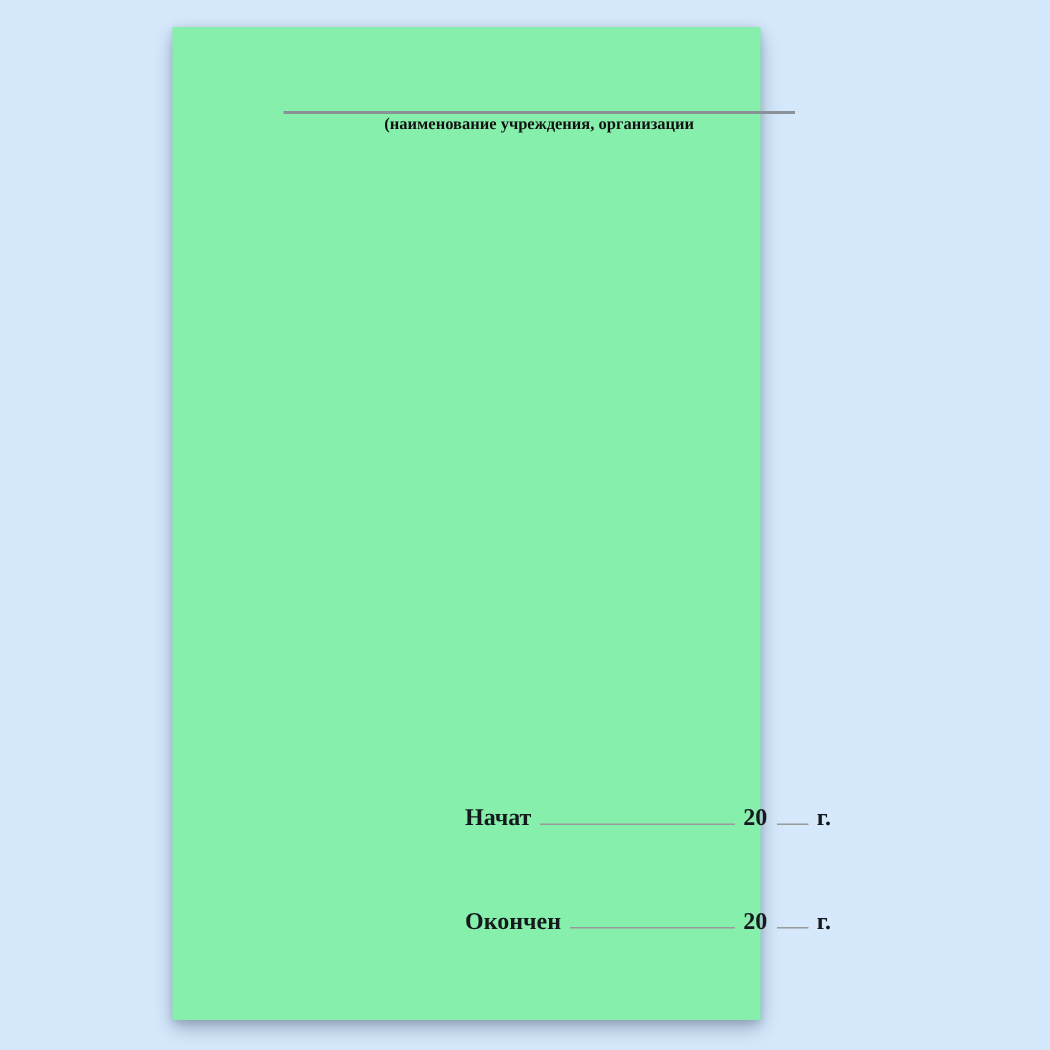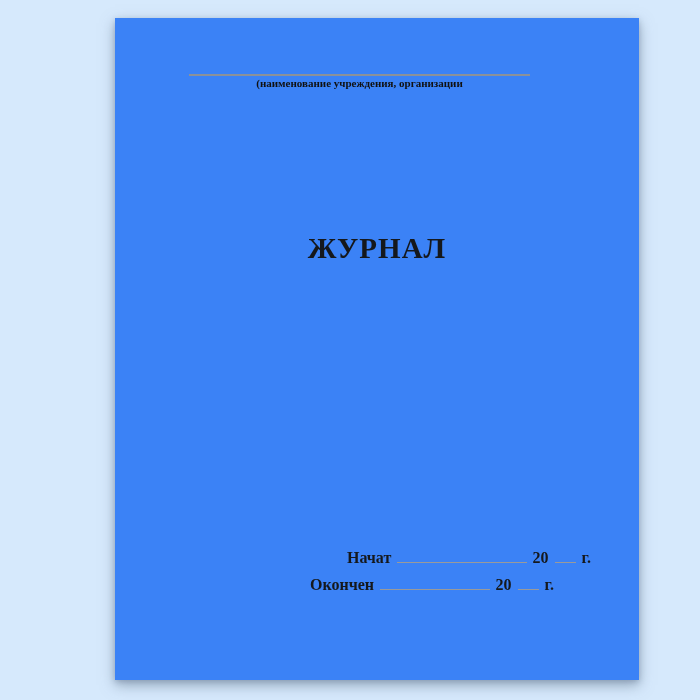--- a/index.html
+++ b/index.html
@@ -15,23 +15,23 @@
     overflow: hidden;
   }
   .scene {
     position: absolute;
     inset: 0;
   }
   .sheet {
     position: absolute;
     left: 115px;
     top: 18px;
-    width: 524px;
+    width: 392px;
     height: 662px;
-    background: #3b82f6;
+    background: #86efac;
     box-shadow: 0 5px 13px rgba(94, 114, 138, 0.55),
                 0 2px 5px rgba(94, 114, 138, 0.30);
   }
   .org-block {
     position: absolute;
     left: 74px;
     top: 56px;
     width: 341px;
     text-align: center;
   }
@@ -71,22 +71,22 @@
     left: 195px;
     width: 244px;
     display: flex;
     align-items: baseline;
     column-gap: 6px;
     font-size: 16px;
     font-weight: bold;
     color: #15181c;
     white-space: nowrap;
   }
-  .row-started  { top: 531px; margin-left: 37px; }
-  .row-finished { top: 558px; }
+  .row-started  { top: 519px; }
+  .row-finished { top: 588px; }
   .fill {
     display: inline-block;
     height: 0;
     border-bottom: 1.6px solid #9a9a9a;
     margin-bottom: -3px;
   }
   .fill.long  { flex: 1 1 auto; }
   .fill.short { flex: 0 0 auto; width: 21px; }
 </style>
 </head>
@@ -94,21 +94,20 @@
 
 <div class="scene">
   <div class="sheet">
 
     <div class="org-block">
       <div class="org-line"></div>
       <div class="org-caption">(наименование учреждения, организации</div>
     </div>
 
     <div class="title-block">
-      <div class="journal-title">ЖУРНАЛ</div>
     </div>
 
     <div class="date-row row-started">
       <span class="date-label">Начат</span>
       <span class="fill long"></span>
       <span class="year">20</span>
       <span class="fill short"></span>
       <span class="suffix">г.</span>
     </div>
 

